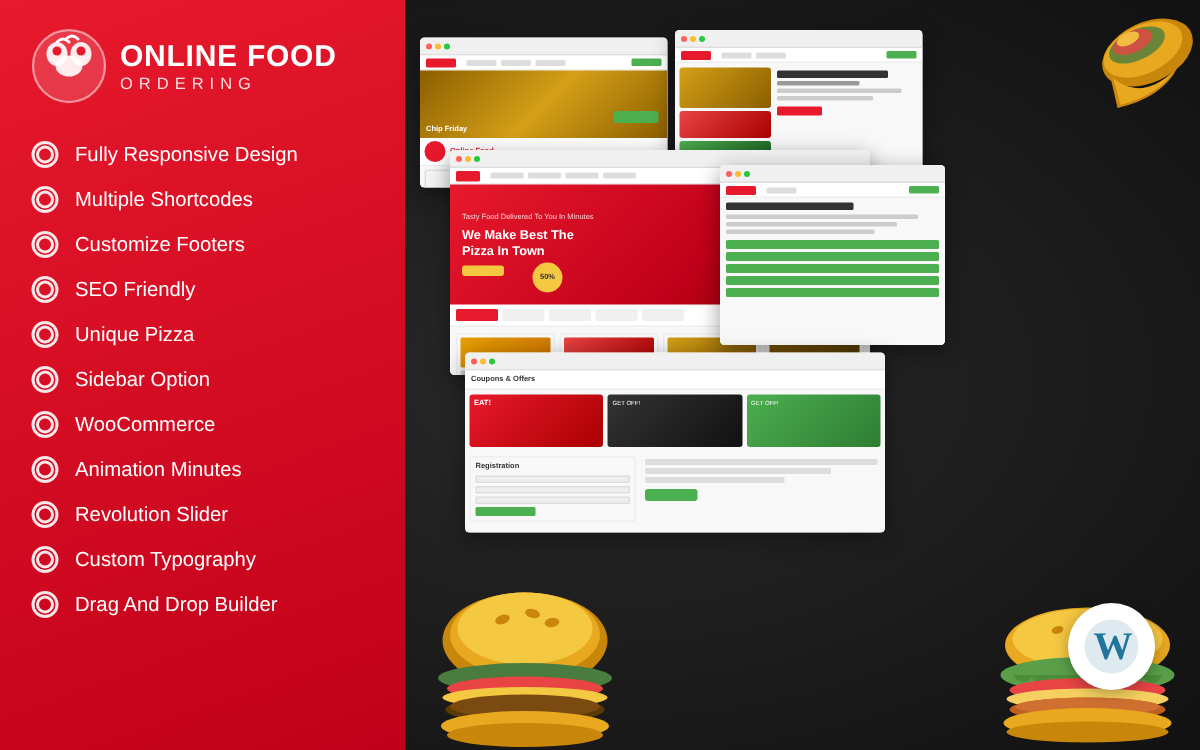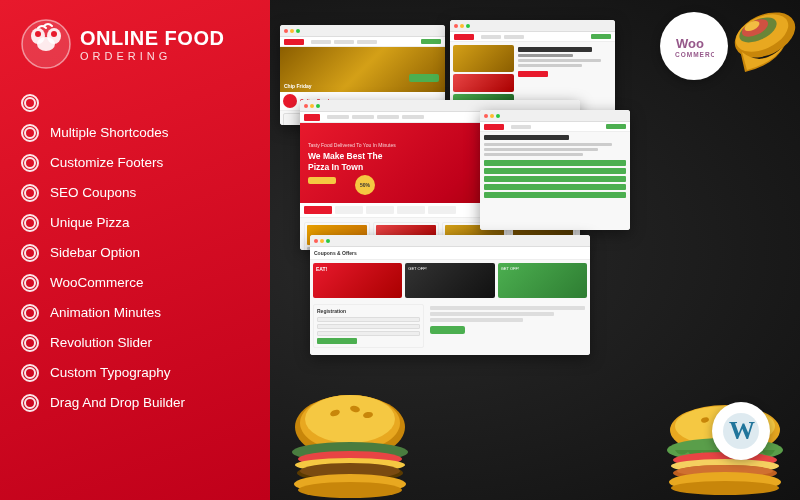--- a/index.html
+++ b/index.html
@@ -400,38 +400,39 @@
       <span class="logo-title">Online Food</span>
       <span class="logo-subtitle">ORDERING</span>
     </div>
   </div>
 
   <ul class="feature-list">
     <li>
       <span class="feature-icon">
           <div class="swirl"></div>
         </span>
+      <span>Fully Responsive Design</span>
     </li>
     <li>
       <span class="feature-icon">
           <div class="swirl"></div>
         </span>
       <span>Multiple Shortcodes</span>
     </li>
     <li>
       <span class="feature-icon">
           <div class="swirl"></div>
         </span>
       <span>Customize Footers</span>
     </li>
     <li>
       <span class="feature-icon">
           <div class="swirl"></div>
         </span>
-      <span>SEO Coupons</span>
+      <span>SEO Friendly</span>
     </li>
     <li>
       <span class="feature-icon">
           <div class="swirl"></div>
         </span>
       <span>Unique Pizza</span>
     </li>
     <li>
       <span class="feature-icon">
           <div class="swirl"></div>
@@ -466,26 +467,20 @@
       <span class="feature-icon">
           <div class="swirl"></div>
         </span>
       <span>Drag And Drop Builder</span>
     </li>
   </ul>
 </div>
 
 <div class="right-area">
 
-  <div class="woo-badge">
-    <svg width="40" height="28" viewBox="0 0 40 28">
-      <text x="2" y="16" font-size="13" font-weight="900" fill="#96588a" font-family="Arial">Woo</text>
-      <text x="1" y="25" font-size="6.5" font-weight="700" fill="#96588a" font-family="Arial" letter-spacing="1">COMMERCE</text>
-    </svg>
-  </div>
 
   <div class="wp-badge">
     <svg width="40" height="40" viewBox="0 0 40 40">
       <circle cx="20" cy="20" r="18" fill="#21759b" opacity="0.15"></circle>
       <text x="8" y="28" font-size="26" font-weight="900" fill="#21759b" font-family="Georgia,serif">W</text>
     </svg>
   </div>
 
   <div class="taco-wrap">
     <svg viewBox="0 0 110 110" xmlns="http://www.w3.org/2000/svg">

